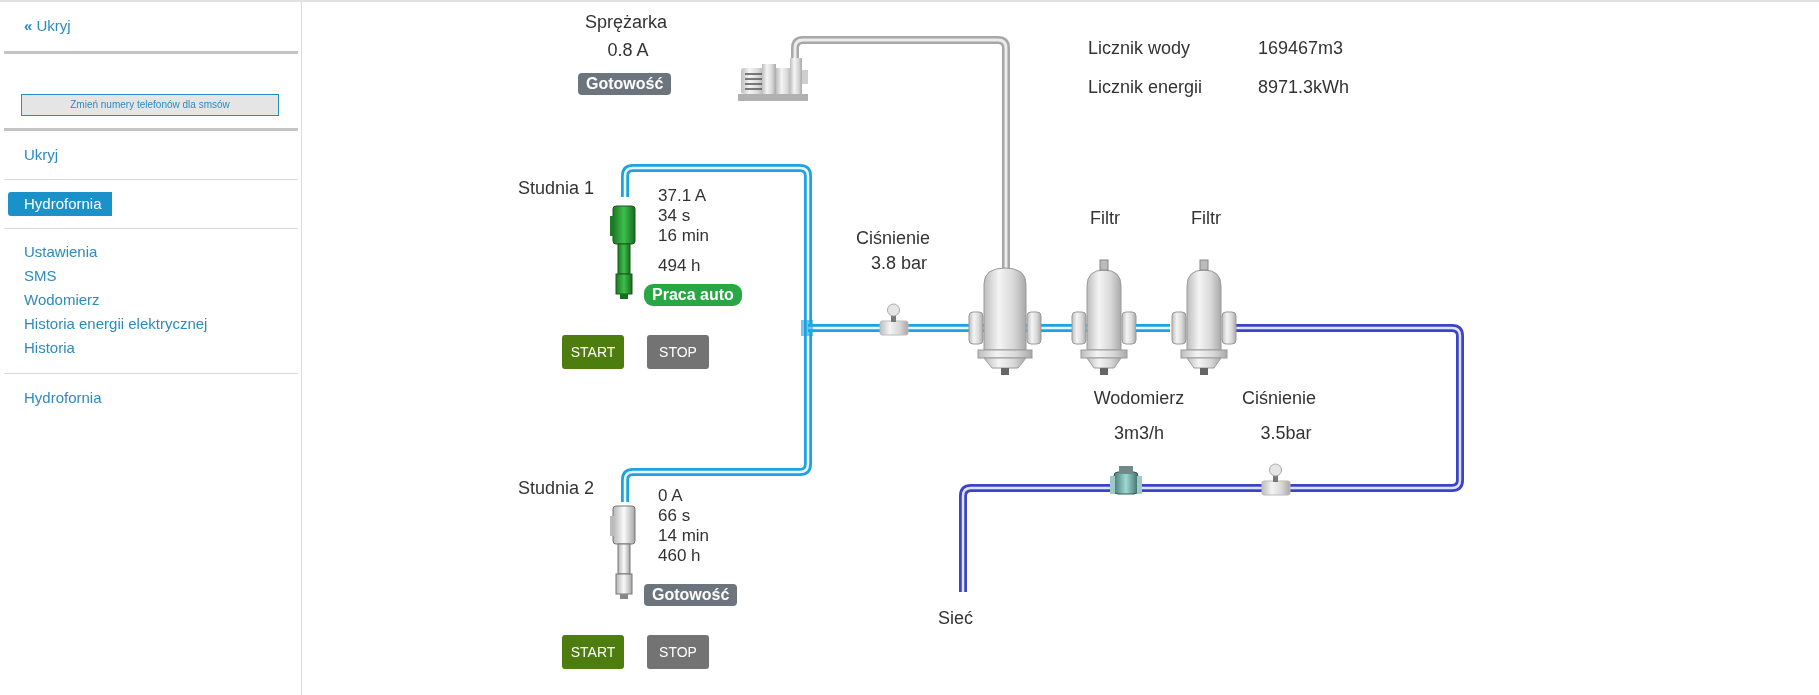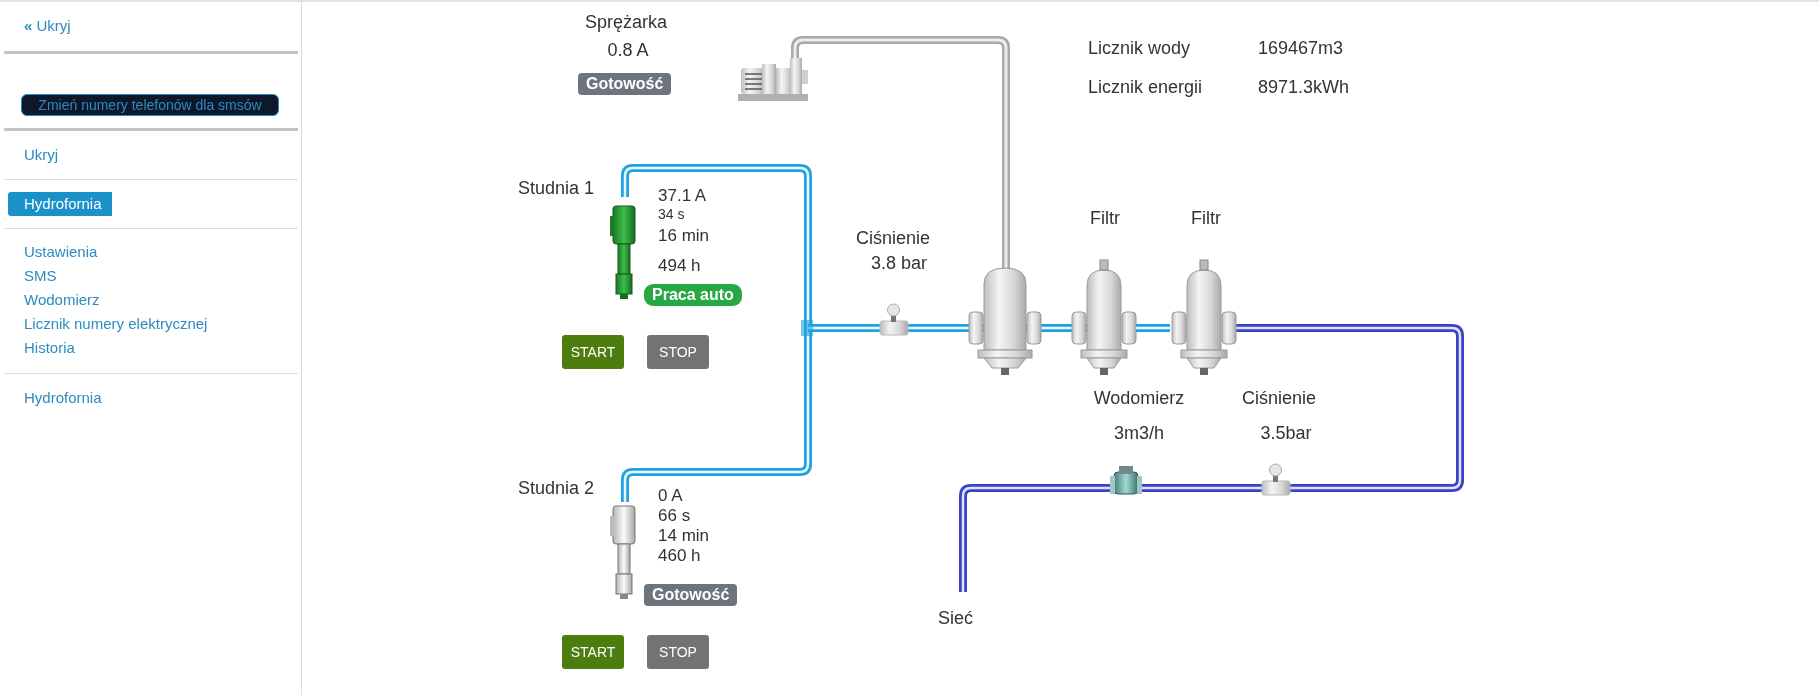--- a/index.html
+++ b/index.html
@@ -10,22 +10,22 @@
   }
   .sidebar {
     position: absolute; left: 0; top: 0; width: 302px; height: 695px;
     border-right: 1px solid #dcdcdc; box-sizing: border-box;
   }
   .sb-link { position: absolute; color: #2a8bbf; font-size: 15px; cursor: pointer; }
   .sb-hr { position: absolute; left: 4px; width: 294px; height: 0; border-top: 1px solid #dcdcdc; }
   .sb-hr.thick { border-top: 3px solid #c4c4c4; }
   .sms-btn {
     position: absolute; left: 21px; top: 92px; width: 258px; height: 22px;
-    border: 1px solid #2a8bbf; border-radius: 6px; color: #2a8bbf; background: #0f172a;
-    font-size: 14px; font-family: "Liberation Sans", sans-serif; padding: 0; box-sizing: border-box;
+    border: 1px solid #2a8bbf; border-radius: 0; color: #2a8bbf; background: #e5e5e5;
+    font-size: 10px; font-family: "Liberation Sans", sans-serif; padding: 0; box-sizing: border-box;
     text-align: center; line-height: 20px; cursor: pointer;
   }
   .active-pill {
     position: absolute; left: 8px; top: 190px; width: 104px; height: 24px;
     background: #1a91c9; border-radius: 3px 0 0 3px; color: #fff; font-size: 15px;
     line-height: 24px; padding-left: 16px; box-sizing: border-box;
   }
   .lbl { position: absolute; color: #333; font-size: 18px; white-space: nowrap; }
   .lbl.c { text-align: center; transform: translateX(-50%); }
   .badge {
@@ -51,21 +51,21 @@
   <div class="sb-hr thick" style="top:49px;"></div>
   <button class="sms-btn">Zmień numery telefonów dla smsów</button>
   <div class="sb-hr thick" style="top:126px;"></div>
   <div class="sb-link" style="left:24px;top:144px;">Ukryj</div>
   <div class="sb-hr" style="top:177px;"></div>
   <div class="active-pill">Hydrofornia</div>
   <div class="sb-hr" style="top:226px;"></div>
   <div class="sb-link" style="left:24px;top:241px;">Ustawienia</div>
   <div class="sb-link" style="left:24px;top:265px;">SMS</div>
   <div class="sb-link" style="left:24px;top:289px;">Wodomierz</div>
-  <div class="sb-link" style="left:24px;top:313px;">Licznik numery elektrycznej</div>
+  <div class="sb-link" style="left:24px;top:313px;">Historia energii elektrycznej</div>
   <div class="sb-link" style="left:24px;top:337px;">Historia</div>
   <div class="sb-hr" style="top:371px;"></div>
   <div class="sb-link" style="left:24px;top:387px;">Hydrofornia</div>
 </div>
 
 <svg class="diagram" width="1819" height="695">
   <defs>
     <linearGradient id="metal" x1="0" x2="1" y1="0" y2="0">
       <stop offset="0" stop-color="#bdbdbd"></stop>
         <stop offset="0.35" stop-color="#f4f4f4"></stop>
@@ -189,21 +189,21 @@
 <div class="lbl c" style="left:628px;top:38px;">0.8 A</div>
 <div class="badge" style="left:578px;top:71px;background:#6c757d;">Gotowość</div>
 
 <div class="lbl" style="left:1088px;top:36px;">Licznik wody</div>
 <div class="lbl" style="left:1258px;top:36px;">169467m3</div>
 <div class="lbl" style="left:1088px;top:75px;">Licznik energii</div>
 <div class="lbl" style="left:1258px;top:75px;">8971.3kWh</div>
 
 <div class="lbl" style="left:518px;top:176px;">Studnia 1</div>
 <div class="lbl" style="left:658px;top:184px;font-size:17px;">37.1 A</div>
-<div class="lbl" style="left:658px;top:204px;font-size:14px;">34 s</div>
+<div class="lbl" style="left:658px;top:204px;font-size:17px;">34 s</div>
 <div class="lbl" style="left:658px;top:224px;font-size:17px;">16 min</div>
 <div class="lbl" style="left:658px;top:254px;font-size:17px;">494 h</div>
 <div class="badge" style="left:644px;top:282px;background:#28a745;border-radius:9px;">Praca auto</div>
 <button class="btn start" style="left:562px;top:333px;">START</button>
 <button class="btn stop" style="left:647px;top:333px;">STOP</button>
 
 <div class="lbl" style="left:518px;top:476px;">Studnia 2</div>
 <div class="lbl" style="left:658px;top:484px;font-size:17px;">0 A</div>
 <div class="lbl" style="left:658px;top:504px;font-size:17px;">66 s</div>
 <div class="lbl" style="left:658px;top:524px;font-size:17px;">14 min</div>

